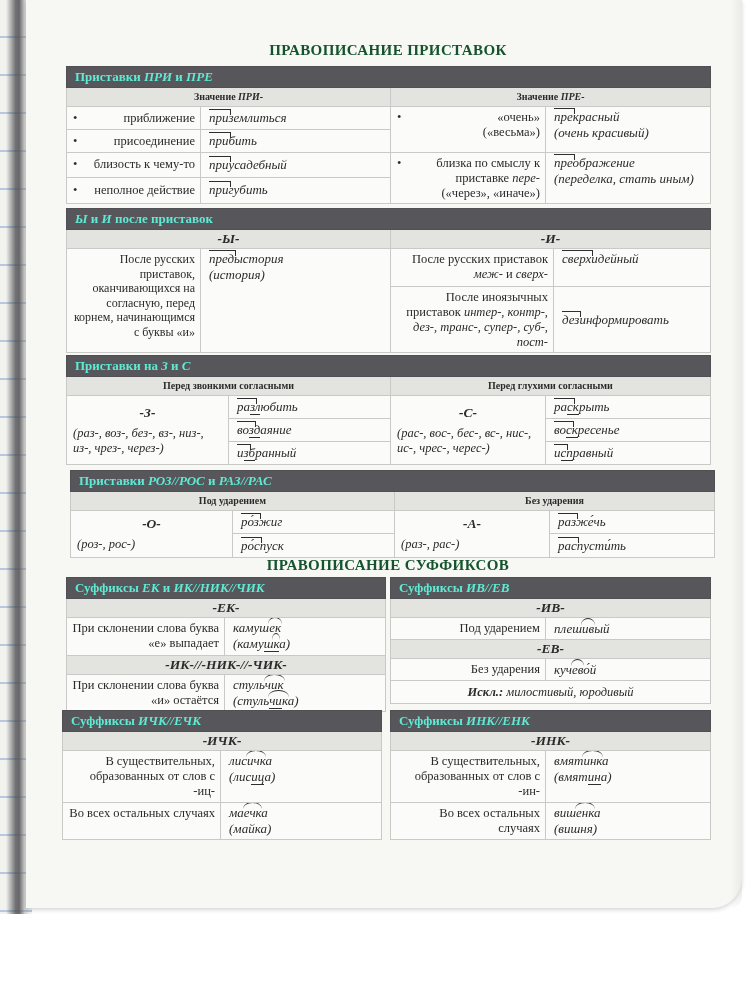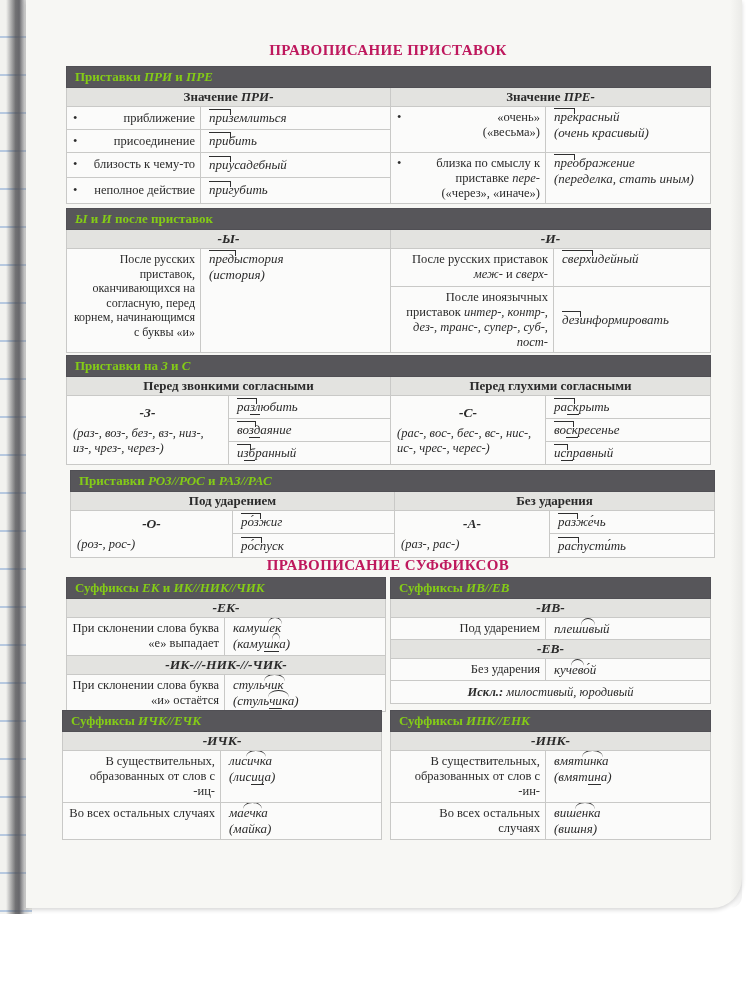--- a/index.html
+++ b/index.html
@@ -13,28 +13,28 @@
     background:repeating-linear-gradient(180deg,#f2f2ef 0px,#f2f2ef 36px,#b7c9e0 36px,#b7c9e0 38px);}
   .spine{position:absolute;left:6px;top:0;width:24px;height:914px;
     background:linear-gradient(90deg,rgba(80,80,80,0) 0%,rgba(70,70,74,0.75) 40%,rgba(88,88,93,0.9) 55%,rgba(140,140,145,0.35) 78%,rgba(0,0,0,0) 100%);}
   
   .page{position:absolute;left:26px;top:0;width:716px;height:908px;background:#f7f7f4;
     border-radius:0 0 30px 0;box-shadow:0 2px 4px rgba(0,0,0,0.16);}
   .page::after{content:"";position:absolute;right:0;top:0;bottom:0;width:12px;
     background:linear-gradient(90deg,rgba(0,0,0,0),rgba(0,0,0,0.05));border-radius:0 0 30px 0;}
 
   .ptitle{position:absolute;left:66px;width:644px;text-align:center;
-    font-weight:bold;font-size:15px;letter-spacing:0.4px;color:#be185d;}
+    font-weight:bold;font-size:15px;letter-spacing:0.4px;color:#14532d;}
 
   table.tbl{position:absolute;border-collapse:collapse;table-layout:fixed;
     background:#fbfbfa;font-size:13px;line-height:16px;color:#2b2b2b;}
   .tbl td,.tbl th{border:1px solid #c9c9c7;padding:2px 6px;overflow:hidden;}
-  tr.hdr th{background:#57565a;color:#84cc16;text-align:left;font-weight:bold;
+  tr.hdr th{background:#57565a;color:#5eead4;text-align:left;font-weight:bold;
     font-size:13px;height:18px;padding:1px 8px;border-color:#504f54;}
-  tr.sub th{background:#e3e3e0;font-weight:bold;text-align:center;font-size:13px;
+  tr.sub th{background:#e3e3e0;font-weight:bold;text-align:center;font-size:10px;
     height:16px;padding:1px 4px;}
   tr.sub th.it{font-style:italic;font-size:13.5px;}
   td.term{font-size:12.5px;line-height:15px;padding:2px 5px;text-align:right;}
   td.dense{font-size:12px;line-height:14.5px;}
   td.top{vertical-align:top;padding-top:3px;}
   td.b{position:relative;padding-left:17px;}
   td.b::before{content:"\2022";position:absolute;left:6px;top:auto;}
   td.ex{font-style:italic;font-size:13px;padding:2px 8px;white-space:pre-line;}
   td.center{text-align:center;}
   .chead{font-weight:bold;font-style:italic;font-size:13.5px;text-align:center;}

